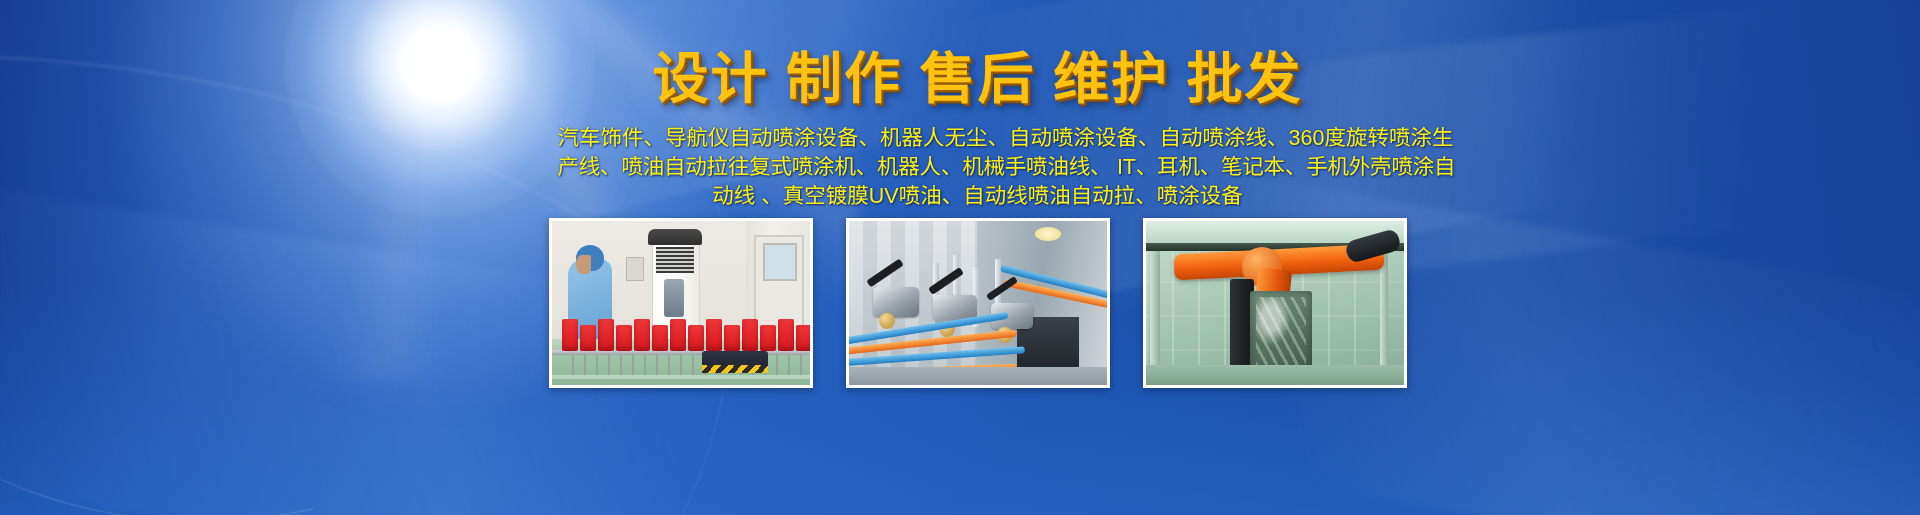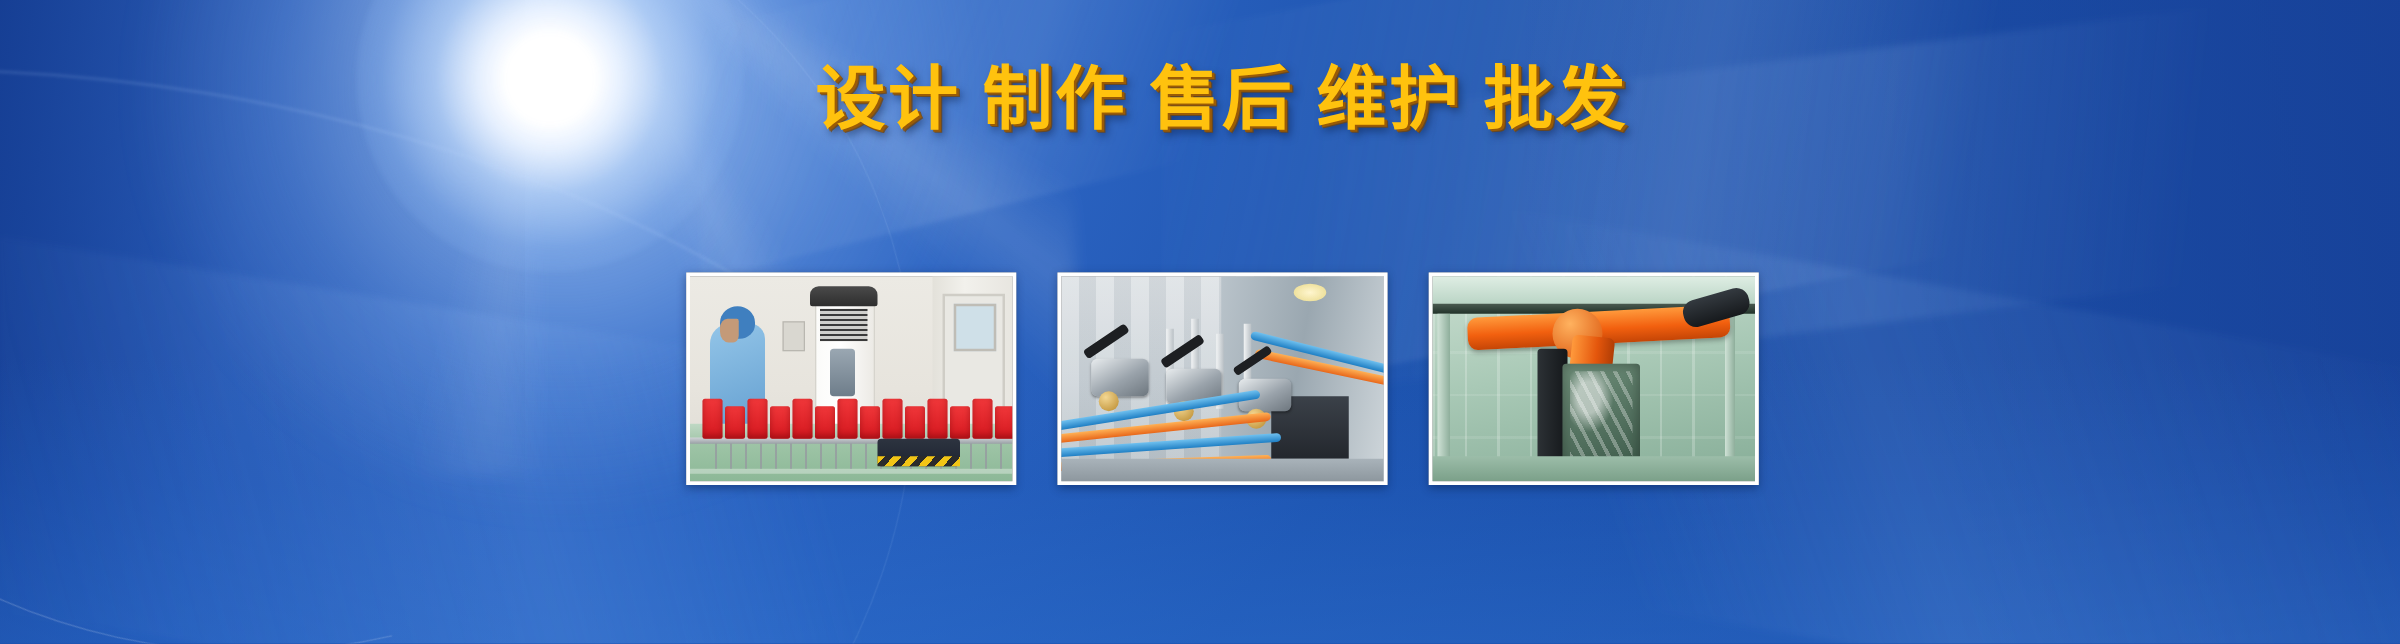--- a/index.html
+++ b/index.html
@@ -276,20 +276,25 @@
   <div class="facet facet-1"></div>
   <div class="facet facet-2"></div>
   <div class="facet facet-3"></div>
   <div class="facet facet-4"></div>
   <div class="facet facet-5"></div>
 
   <div class="content">
 
     <div class="headline">设计  制作  售后  维护  批发</div>
 
+    <div class="subcopy">
+      <span class="line l1">汽车饰件、导航仪自动喷涂设备、机器人无尘、自动喷涂设备、自动喷涂线、360度旋转喷涂生</span>
+      <span class="line l2">产线、喷油自动拉往复式喷涂机、机器人、机械手喷油线、 IT、耳机、笔记本、手机外壳喷涂自</span>
+      <span class="line l3">动线 、真空镀膜UV喷油、自动线喷油自动拉、喷涂设备</span>
+    </div>
 
     <div class="photos">
 
       <div class="photo p1">
         <div class="inner">
           <div class="wall-right"></div>
           <div class="door"></div>
           <div class="door-win"></div>
           <div class="electric-box"></div>
           <div class="ac"></div>

